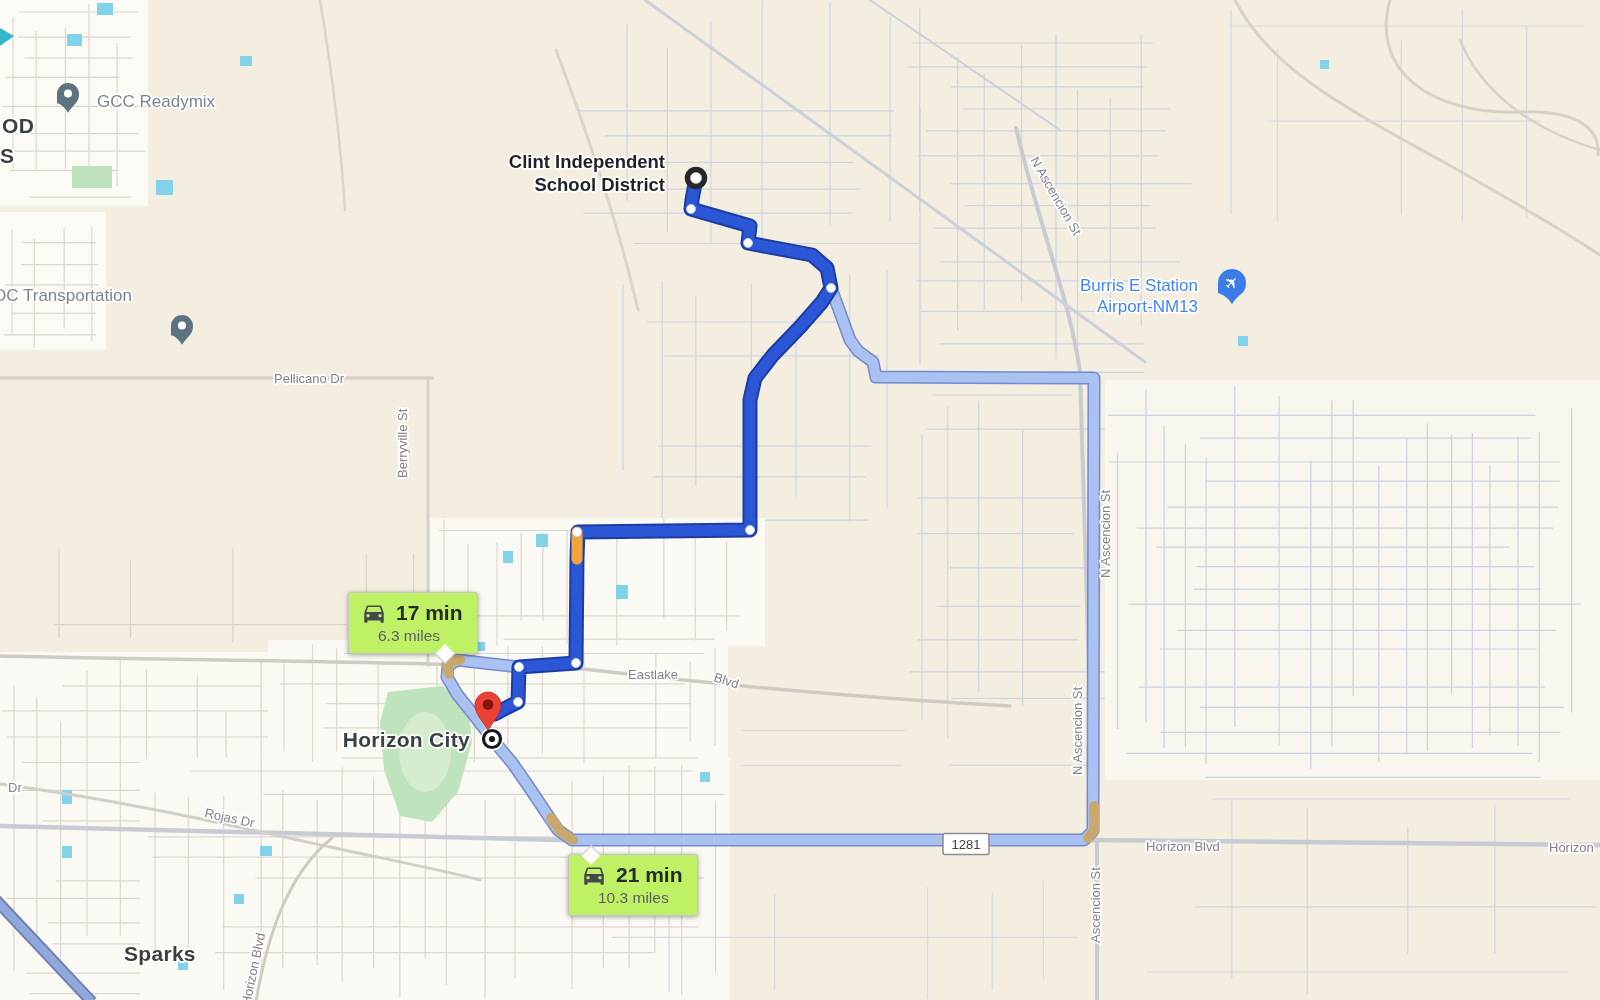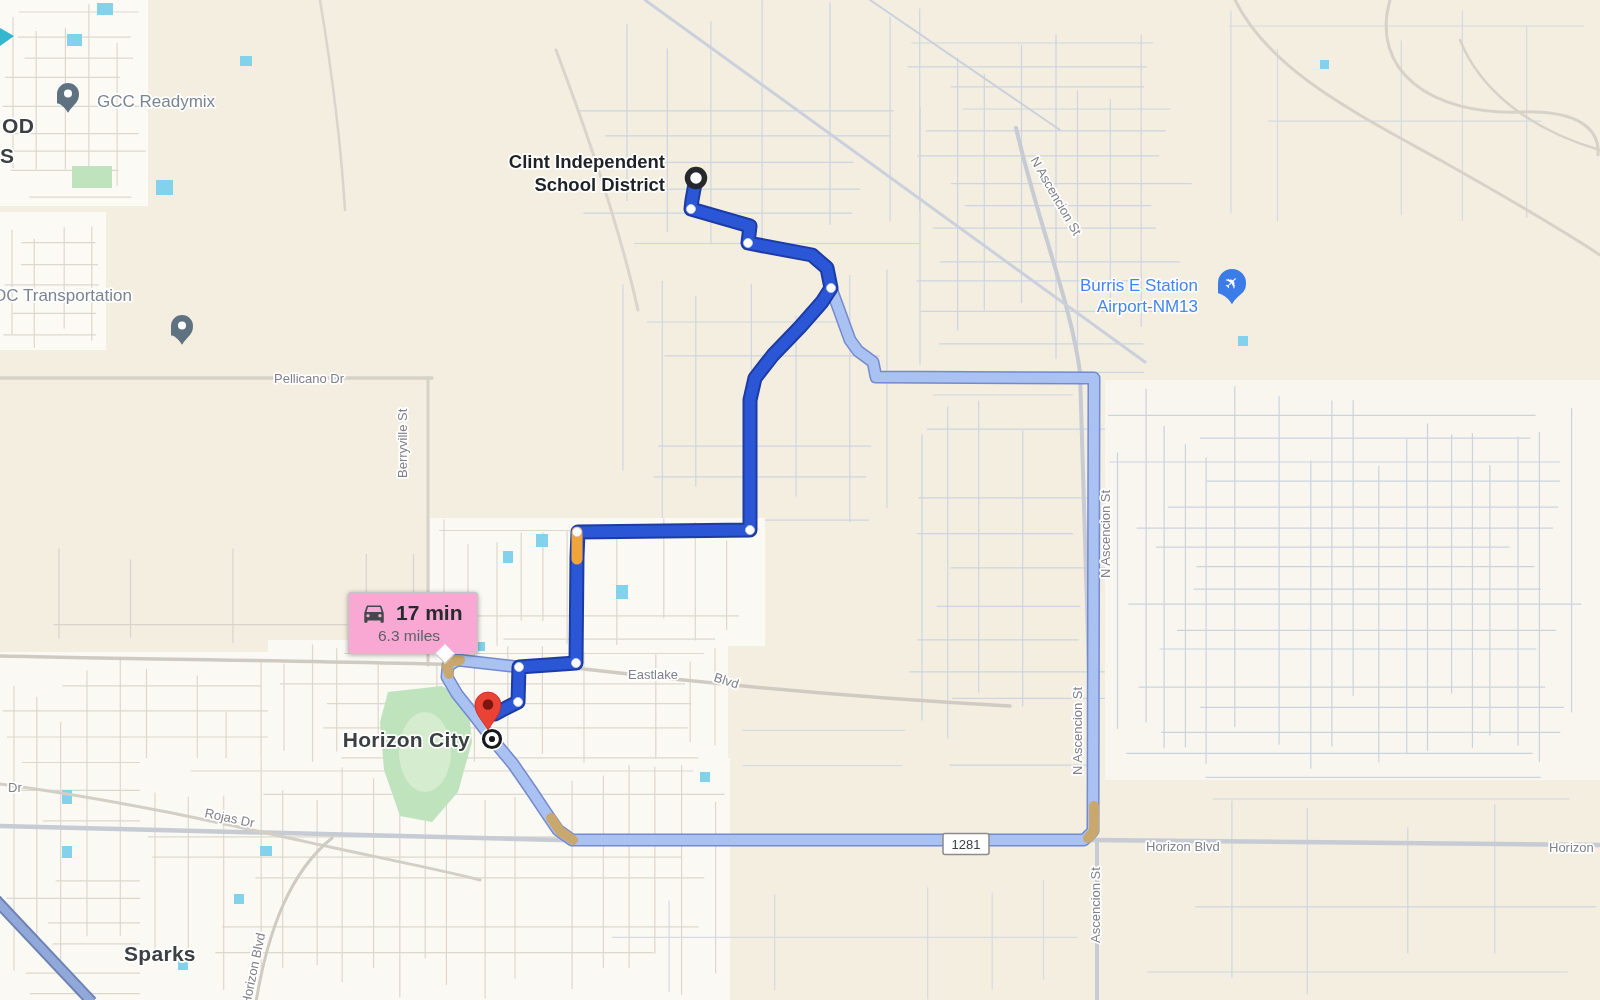--- a/index.html
+++ b/index.html
@@ -11,21 +11,21 @@
   text{font-family:"Liberation Sans",sans-serif;}
   .lbl{paint-order:stroke;stroke:#FFFFFF;stroke-width:3.5px;stroke-linejoin:round;}
   .lbl-poi{font-size:17px;fill:#7A8591;}
   .lbl-airport{font-size:17px;fill:#4285F4;}
   .lbl-road{font-size:13px;fill:#80818A;}
   .lbl-city{font-size:21px;font-weight:bold;fill:#3B4043;letter-spacing:.3px;}
   .lbl-dest{font-size:18.5px;font-weight:bold;fill:#1F2227;}
   .lbl-shield{font-size:13px;fill:#3C4043;}
 
   
-  .bubble{position:absolute;background:#f9a8d4;border:1px solid #c4c4c4;border-radius:3px;
+  .bubble{position:absolute;background:#bef264;border:1px solid #c4c4c4;border-radius:3px;
           box-shadow:0 1px 5px rgba(0,0,0,.35);padding:7px 14px 8px 12px;z-index:5;
           white-space:nowrap;cursor:pointer;}
   .bubble .row{display:flex;align-items:center;gap:9px;}
   .bubble .dur{font-size:21px;font-weight:bold;color:#27292c;}
   .bubble .dist{font-size:15.5px;color:#5d6166;margin:1px 0 0 17px;}
   .ptr{position:absolute;width:13px;height:13px;background:#fff;transform:rotate(45deg);}
   .ptr.down{bottom:-7.5px;left:70%;border-right:1px solid #c4c4c4;border-bottom:1px solid #c4c4c4;}
   .ptr.up{top:-7.5px;left:12%;border-left:1px solid #c4c4c4;border-top:1px solid #c4c4c4;}
 </style>
 </head>
@@ -415,13 +415,25 @@
         <svg width="26" height="26" viewBox="0 0 24 24" fill="#44474C">
           <path d="M18.92 6.01C18.72 5.42 18.16 5 17.5 5h-11c-.66 0-1.21.42-1.42 1.01L3 12v8c0 .55.45 1 1 1h1c.55 0 1-.45 1-1v-1h12v1c0 .55.45 1 1 1h1c.55 0 1-.45 1-1v-8l-2.08-5.99zM6.5 16c-.83 0-1.5-.67-1.5-1.5S5.67 13 6.5 13s1.5.67 1.5 1.5S7.33 16 6.5 16zm11 0c-.83 0-1.5-.67-1.5-1.5s.67-1.5 1.5-1.5 1.5.67 1.5 1.5-.67 1.5-1.5 1.5zM5 11l1.5-4.5h11L19 11H5z"></path>
         </svg>
       </span>
       <span class="dur">17 min</span>
     </div>
     <div class="dist">6.3 miles</div>
     <div class="ptr down"></div>
   </div>
 
+  <div class="bubble" id="bubble-alternate" style="left: 568px; top: 854px;">
+    <div class="row">
+      <span style="display:inline-flex;">
+        <svg width="26" height="26" viewBox="0 0 24 24" fill="#44474C">
+          <path d="M18.92 6.01C18.72 5.42 18.16 5 17.5 5h-11c-.66 0-1.21.42-1.42 1.01L3 12v8c0 .55.45 1 1 1h1c.55 0 1-.45 1-1v-1h12v1c0 .55.45 1 1 1h1c.55 0 1-.45 1-1v-8l-2.08-5.99zM6.5 16c-.83 0-1.5-.67-1.5-1.5S5.67 13 6.5 13s1.5.67 1.5 1.5S7.33 16 6.5 16zm11 0c-.83 0-1.5-.67-1.5-1.5s.67-1.5 1.5-1.5 1.5.67 1.5 1.5-.67 1.5-1.5 1.5zM5 11l1.5-4.5h11L19 11H5z"></path>
+        </svg>
+      </span>
+      <span class="dur">21 min</span>
+    </div>
+    <div class="dist">10.3 miles</div>
+    <div class="ptr up"></div>
+  </div>
 </div>
 
 </body></html>

